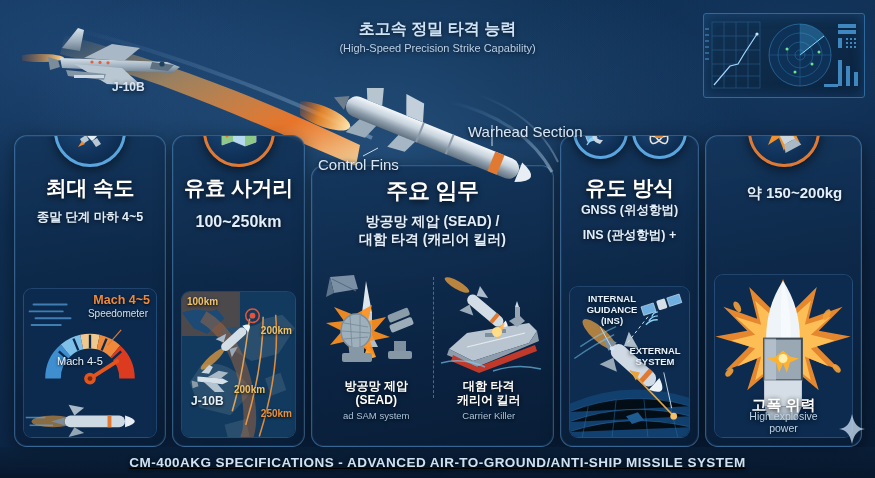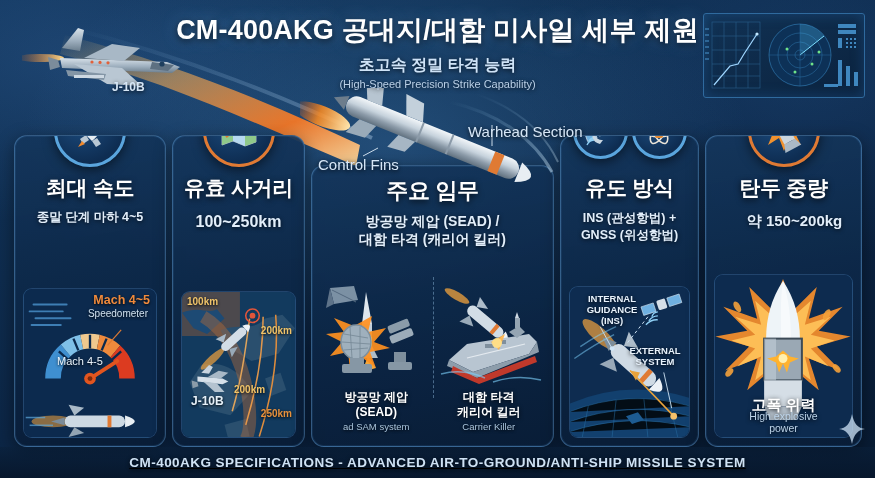--- a/index.html
+++ b/index.html
@@ -128,21 +128,21 @@
   
   .glbl {
     position:absolute; font-size:9.5px; font-weight:bold; color:#e7f1fb; text-align:center;
     line-height:1.18; text-shadow:0 1px 4px rgba(0,0,0,.9);
   }
   
   .slbl { position:absolute; text-shadow:0 1px 3px rgba(0,0,0,.9); }
   
   .mission-col {
     position:absolute; top:0; bottom:0; width:50%;
-    display:flex; flex-direction:column; align-items:center; justify-content:flex-end;
+    display:flex; flex-direction:column; align-items:center; justify-content:flex-start;
   }
   .mission-col .k { font-size:12px; font-weight:bold; color:#ffffff; text-align:center; line-height:1.2;
                     text-shadow:0 1px 4px rgba(0,0,0,.85); }
   .mission-col .e { font-size:9.5px; color:#a9c4dc; margin-top:2px; margin-bottom:6px;
                     text-shadow:0 1px 3px rgba(0,0,0,.85); }
   .divider-dash {
     position:absolute; left:50%; top:6px; bottom:40px; width:0;
     border-left:1px dashed rgba(150,195,230,.45);
   }
   
@@ -168,21 +168,20 @@
       <linearGradient id="trg2" x1="0" y1="0" x2="1" y2="1">
         <stop offset="0%" stop-color="#9fd2ff" stop-opacity="0"></stop>
         <stop offset="100%" stop-color="#cfe8ff" stop-opacity=".5"></stop>
       </linearGradient>
     </defs>
     <path d="M5 15 C 120 45, 215 85, 300 125 L 296 146 C 205 108, 110 62, 0 34 Z" fill="url(#trg)"></path>
     <path d="M10 8 C 130 38, 230 80, 312 118" stroke="url(#trg2)" stroke-width="4" fill="none" opacity=".7"></path>
   </svg>
 
   <div class="hdr">
-    <h1>CM-400AKG 공대지/대함 미사일 세부 제원</h1>
     <h2>초고속 정밀 타격 능력</h2>
     <h3>(High-Speed Precision Strike Capability)</h3>
   </div>
 
   <svg class="jet" viewBox="0 0 175 95">
     <defs>
       <linearGradient id="jg" x1="0" y1="0" x2="0" y2="1">
         <stop offset="0%" stop-color="#d8e2ea"></stop>
           <stop offset="55%" stop-color="#9fb0bf"></stop>
         <stop offset="100%" stop-color="#6b7e8e"></stop>
@@ -530,22 +529,22 @@
             <ellipse cx="17" cy="17" rx="14" ry="6" fill="none" stroke="#e9e3d8" stroke-width="1.6"></ellipse>
             <ellipse cx="17" cy="17" rx="14" ry="6" fill="none" stroke="#e9e3d8" stroke-width="1.6" transform="rotate(60 17 17)"></ellipse>
             <ellipse cx="17" cy="17" rx="14" ry="6" fill="none" stroke="#e9e3d8" stroke-width="1.6" transform="rotate(-60 17 17)"></ellipse>
             <rect x="13" y="10" width="8" height="14" rx="2" fill="#e0862f"></rect>
             <circle cx="17" cy="17" r="3" fill="#ffd08a"></circle>
           </svg>
         </div>
       </div>
       <div class="card-head">
         <div class="card-title">유도 방식</div>
+        <div class="card-sub">GNSS (위성항법)</div>
         <div class="card-sub" style="margin-top:8px">INS (관성항법) +</div>
-        <div class="card-sub">GNSS (위성항법)</div>
       </div>
       <div class="media">
         <svg viewBox="0 0 123 151" width="100%" height="100%" preserveAspectRatio="xMidYMid slice">
           <rect width="123" height="151" fill="#0e2c50"></rect>
           <path d="M0 118 Q60 92 123 112 L123 151 L0 151 Z" fill="#12406e"></path>
           <g stroke="#2f7bb5" stroke-width=".5" opacity=".8">
             <path d="M0 126 Q60 102 123 120"></path>
               <path d="M0 136 Q60 114 123 130"></path>
               <path d="M0 146 Q60 126 123 141"></path>
             <path d="M20 120 L14 151"></path>
@@ -606,21 +605,20 @@
             <path d="M22 2 L27 14 L38 6 L33 18 L44 20 L33 24 L39 36 L27 29 L22 42 L17 29 L6 36 L11 24 L0 20 L11 18 L6 6 L17 14 Z"></path>
           </g>
           <g transform="rotate(-28 22 22)">
             <path d="M22 4 C27 10, 28 16, 28 22 L16 22 C16 16, 17 10, 22 4 Z" fill="#eef3f7"></path>
             <rect x="16" y="22" width="12" height="12" fill="#cad5de"></rect>
             <path d="M16 34 L13 42 L31 42 L28 34 Z" fill="#aab9c6"></path>
           </g>
         </svg>
       </div>
       <div class="card-head">
-        <div class="card-title">탄두 중량</div>
         <div class="card-sub" style="margin-top:9px">약 150~200kg</div>
       </div>
       <div class="media">
         <svg viewBox="0 0 141 163" width="100%" height="100%" preserveAspectRatio="xMidYMid slice">
           <rect width="141" height="163" fill="#0d2b4f"></rect>
           <g fill="#f08c2c" opacity=".95">
             <path d="M70 4 L82 34 L104 12 L96 44 L130 32 L106 56 L138 62 L104 72 L128 96 L96 84 L106 116 L80 94 L70 128 L60 94 L34 116 L44 84 L12 96 L36 72 L2 62 L34 56 L10 32 L44 44 L36 12 L58 34 Z"></path>
           </g>
           <g fill="#ffc25a" opacity=".92">
             <path d="M70 18 L80 42 L98 26 L92 50 L118 42 L98 60 L122 66 L98 74 L116 92 L92 82 L98 106 L78 90 L70 116 L62 90 L42 106 L48 82 L24 92 L42 74 L18 66 L42 60 L22 42 L48 50 L42 26 L60 42 Z"></path>

